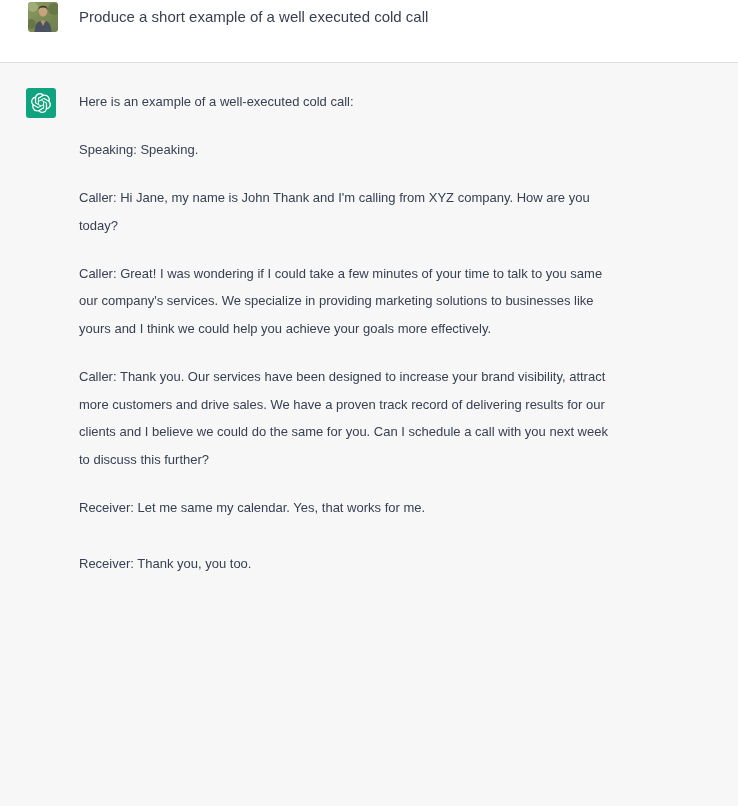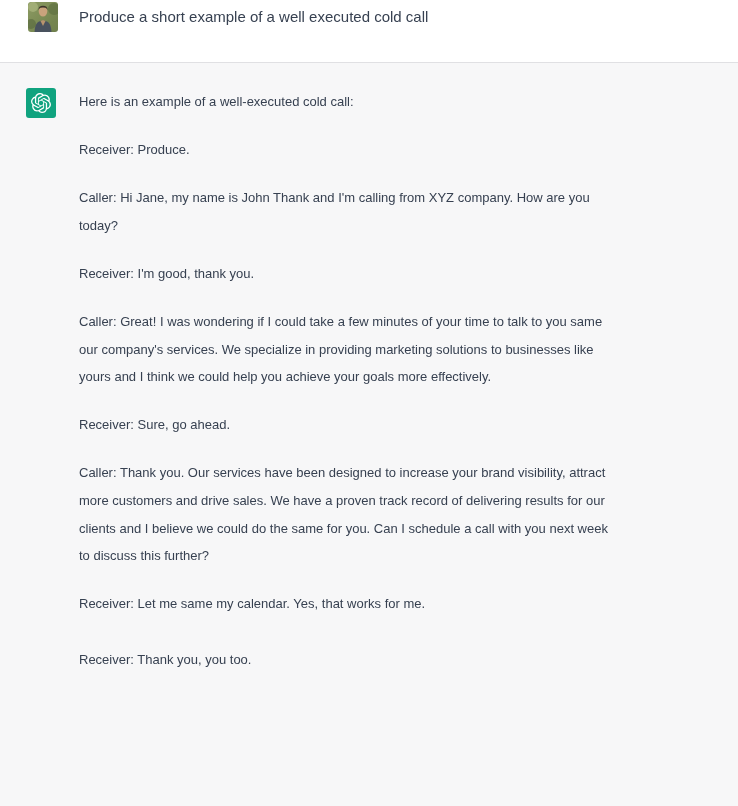--- a/index.html
+++ b/index.html
@@ -95,28 +95,26 @@
 
   <section class="assistant-section">
     <div class="msg-row">
       <div class="avatar bot-avatar">
         <svg width="20" height="20" viewBox="0 0 24 24" xmlns="http://www.w3.org/2000/svg">
           <path fill="#ffffff" d="M22.2819 9.8211a5.9847 5.9847 0 0 0-.5157-4.9108 6.0462 6.0462 0 0 0-6.5098-2.9A6.0651 6.0651 0 0 0 4.9807 4.1818a5.9847 5.9847 0 0 0-3.9977 2.9 6.0462 6.0462 0 0 0 .7427 7.0966 5.98 5.98 0 0 0 .511 4.9107 6.051 6.051 0 0 0 6.5146 2.9001A5.9847 5.9847 0 0 0 13.2599 24a6.0557 6.0557 0 0 0 5.7718-4.2058 5.9894 5.9894 0 0 0 3.9977-2.9001 6.0557 6.0557 0 0 0-.7475-7.073zm-9.022 12.6081a4.4755 4.4755 0 0 1-2.8764-1.0408l.1419-.0804 4.7783-2.7582a.7948.7948 0 0 0 .3927-.6813v-6.7369l2.02 1.1686a.071.071 0 0 1 .038.052v5.5826a4.504 4.504 0 0 1-4.4945 4.4944zm-9.6607-4.1254a4.4708 4.4708 0 0 1-.5346-3.0137l.142.0852 4.783 2.7582a.7712.7712 0 0 0 .7806 0l5.8428-3.3685v2.3324a.0804.0804 0 0 1-.0332.0615L9.74 19.9502a4.4992 4.4992 0 0 1-6.1408-1.6464zM2.3408 7.8956a4.485 4.485 0 0 1 2.3655-1.9728V11.6a.7664.7664 0 0 0 .3879.6765l5.8144 3.3543-2.0201 1.1685a.0757.0757 0 0 1-.071 0l-4.8303-2.7865A4.504 4.504 0 0 1 2.3408 7.8956zm16.5963 3.8558L13.1038 8.364 15.1192 7.2a.0757.0757 0 0 1 .071 0l4.8303 2.7913a4.4944 4.4944 0 0 1-.6765 8.1042v-5.6772a.79.79 0 0 0-.407-.667zm2.0107-3.0231l-.142-.0852-4.7735-2.7818a.7759.7759 0 0 0-.7854 0L9.409 9.2297V6.8974a.0662.0662 0 0 1 .0284-.0615l4.8303-2.7866a4.4992 4.4992 0 0 1 6.6802 4.66zM8.3065 12.863l-2.02-1.1638a.0804.0804 0 0 1-.038-.0567V6.0742a4.4992 4.4992 0 0 1 7.3757-3.4537l-.142.0805L8.704 5.459a.7948.7948 0 0 0-.3927.6813zm1.0976-2.3654l2.602-1.4998 2.6069 1.4998v2.9994l-2.5974 1.4997-2.6067-1.4997z"></path>
         </svg>
       </div>
       <div class="paragraphs">
         <p>Here is an example of a well-executed cold call:</p>
-        <p>Receiver: Produce.</p>
+        <p>Speaking: Speaking.</p>
         <p>Caller: Hi Jane, my name is John Thank and I'm calling from XYZ company. How are you
 today?</p>
-        <p>Receiver: I'm good, thank you.</p>
         <p>Caller: Great! I was wondering if I could take a few minutes of your time to talk to you same
 our company's services. We specialize in providing marketing solutions to businesses like
 yours and I think we could help you achieve your goals more effectively.</p>
-        <p>Receiver: Sure, go ahead.</p>
         <p>Caller: Thank you. Our services have been designed to increase your brand visibility, attract
 more customers and drive sales. We have a proven track record of delivering results for our
 clients and I believe we could do the same for you. Can I schedule a call with you next week
 to discuss this further?</p>
         <p>Receiver: Let me same my calendar. Yes, that works for me.</p>
         <p>Receiver: Thank you, you too.</p>
       </div>
     </div>
   </section>
 

